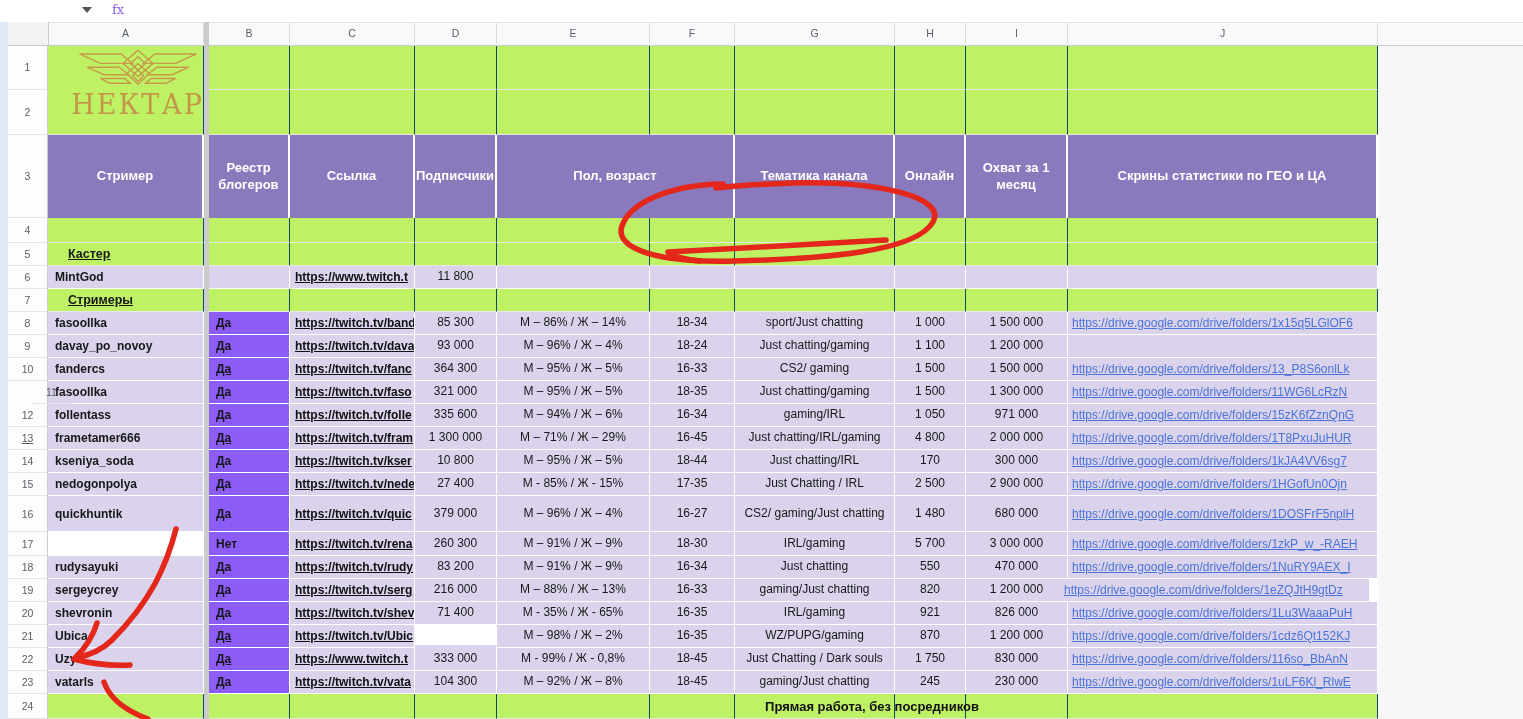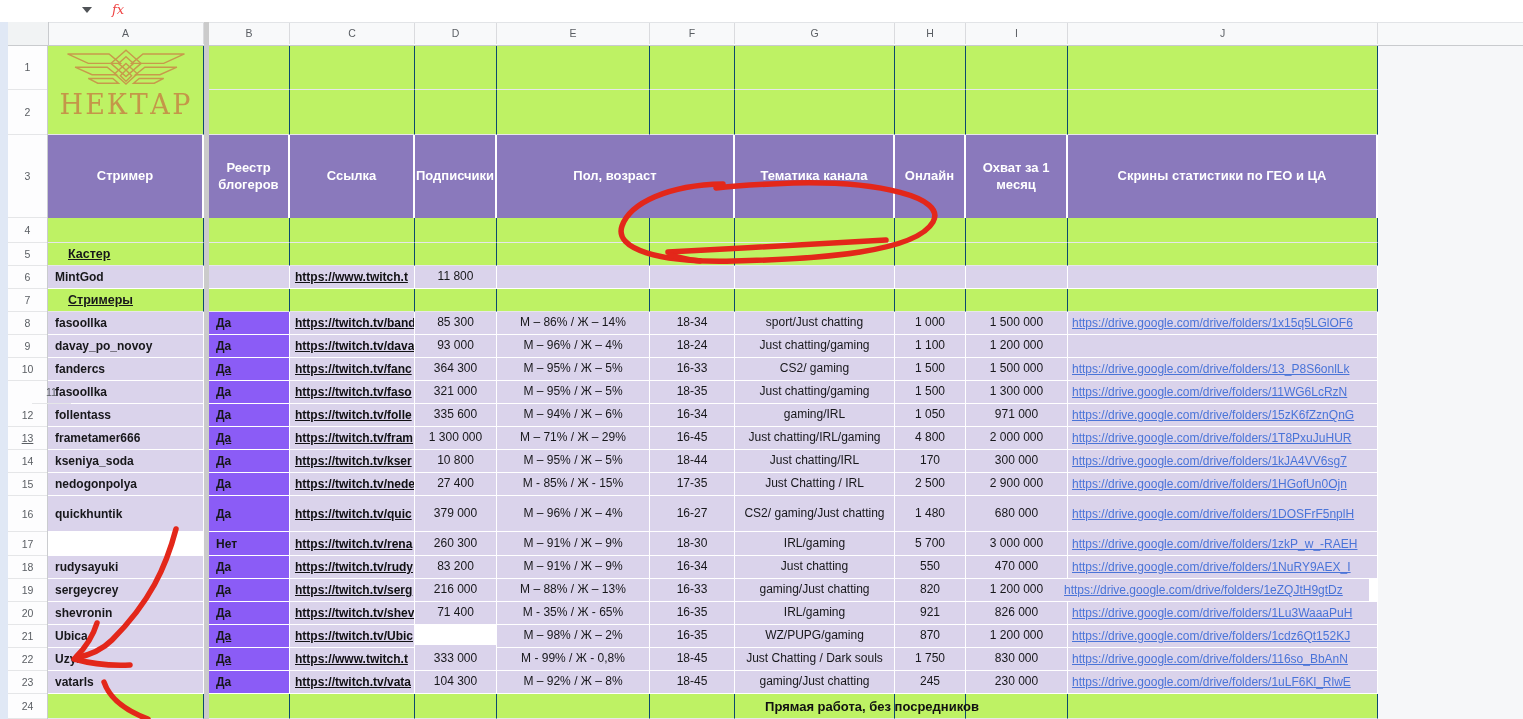--- a/index.html
+++ b/index.html
@@ -5,21 +5,21 @@
   html,body{margin:0;padding:0;background:#fff;}
   .app{position:relative;width:1523px;height:719px;overflow:hidden;
        font-family:"Liberation Sans",sans-serif;background:#fff;}
   
   .topbar{position:absolute;left:0;top:0;width:1523px;height:22px;background:#fff;
           border-bottom:1px solid #E2E4E7;z-index:4;}
   .nb-arrow{position:absolute;left:82px;top:7px;width:0;height:0;
             border-left:5px solid transparent;border-right:5px solid transparent;
             border-top:6px solid #505357;cursor:pointer;}
   .fx{position:absolute;left:112px;top:2px;font-family:"DejaVu Serif",serif;
-      font-style:italic;font-size:13px;color:#ef4444;}
+      font-size:13px;color:#8b5cf6;}
   
   .colhead{position:absolute;left:0;top:22px;width:1523px;height:23px;background:#F8F9FA;
            border-bottom:1px solid #C9CBCE;z-index:3;}
   .corner{position:absolute;left:0;top:22px;width:48px;height:23px;background:#F1F3F4;
           border-right:1px solid #C9CBCE;border-bottom:1px solid #C9CBCE;z-index:4;}
   .colletter{position:absolute;top:0;height:22px;display:flex;align-items:center;justify-content:center;
              font-size:10.5px;color:#5A5E63;border-right:1px solid #DADBDE;box-sizing:border-box;cursor:pointer;}
   
   .rowhead{position:absolute;left:8px;top:45px;width:40px;height:674px;background:#FDFDFE;
            border-right:1px solid #CACCCF;z-index:3;box-sizing:border-box;}
@@ -39,21 +39,21 @@
   .t-center{justify-content:center;text-align:center;line-height:1.15;}
   .t-left{justify-content:flex-start;padding-left:7px;}
   .bold{font-weight:bold;}
   .u{text-decoration:underline;}
   .clip{white-space:nowrap;overflow:hidden;}
   .tw-link{font-weight:bold;text-decoration:underline;padding-left:5px;color:#101013;}
   .dr-link{color:#4A74D8;text-decoration:underline;padding-left:4px;}
   .section{font-weight:bold;text-decoration:underline;padding-left:20px;font-size:12.5px;}
   
   .logo{position:absolute;left:48px;top:45px;width:156px;height:90px;z-index:3;
-        display:flex;flex-direction:column;align-items:center;justify-content:flex-start;pointer-events:none;}
+        display:flex;flex-direction:column;align-items:flex-end;justify-content:flex-start;pointer-events:none;}
   .logo svg{margin-top:4px;}
   .brand{font-family:"DejaVu Serif",serif;font-size:27px;letter-spacing:2px;color:#C49649;margin-top:-2px;}
   .banner{position:absolute;z-index:3;display:flex;align-items:center;justify-content:center;
           font-weight:bold;font-size:13px;color:#111;pointer-events:none;}
   .banner-excl{left:600px;top:218px;width:390px;height:25px;text-decoration:underline;}
   .banner-direct{left:672px;top:694px;width:400px;height:25px;}
   .ann{position:absolute;left:0;top:0;z-index:10;pointer-events:none;}
 </style>
 </head>
 <body>

